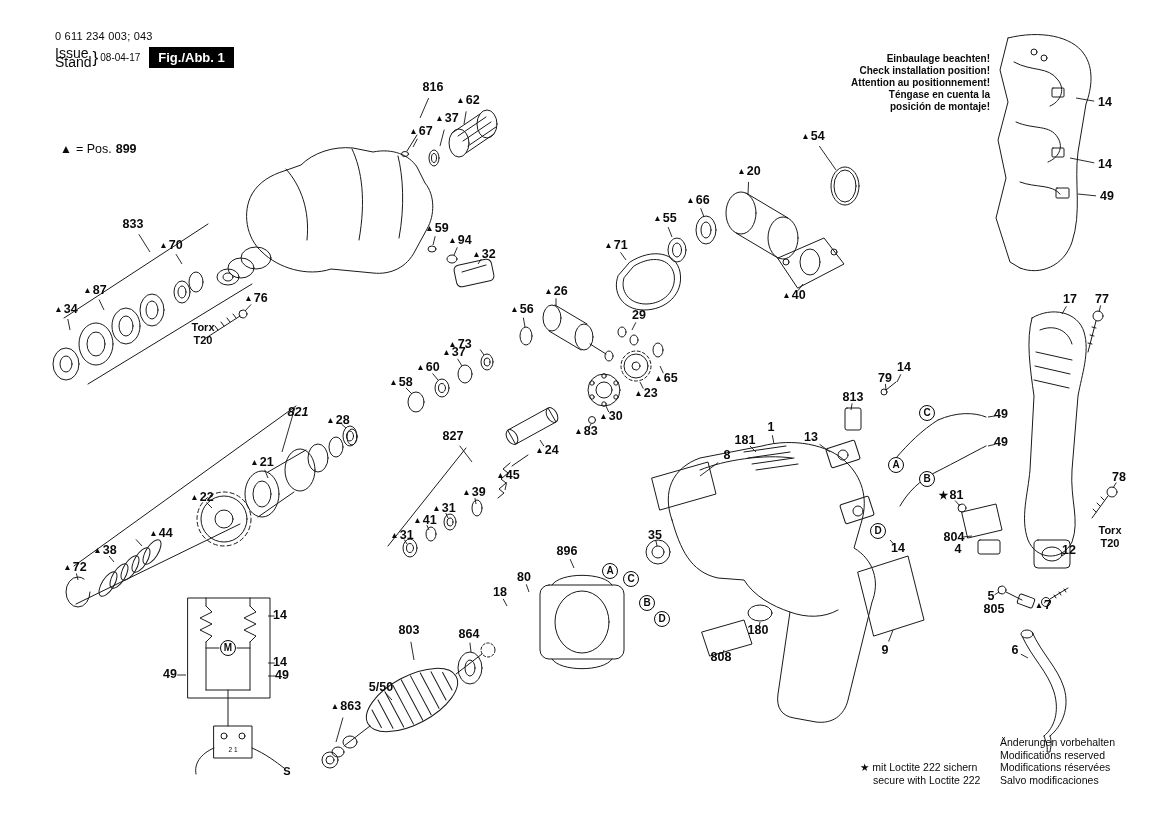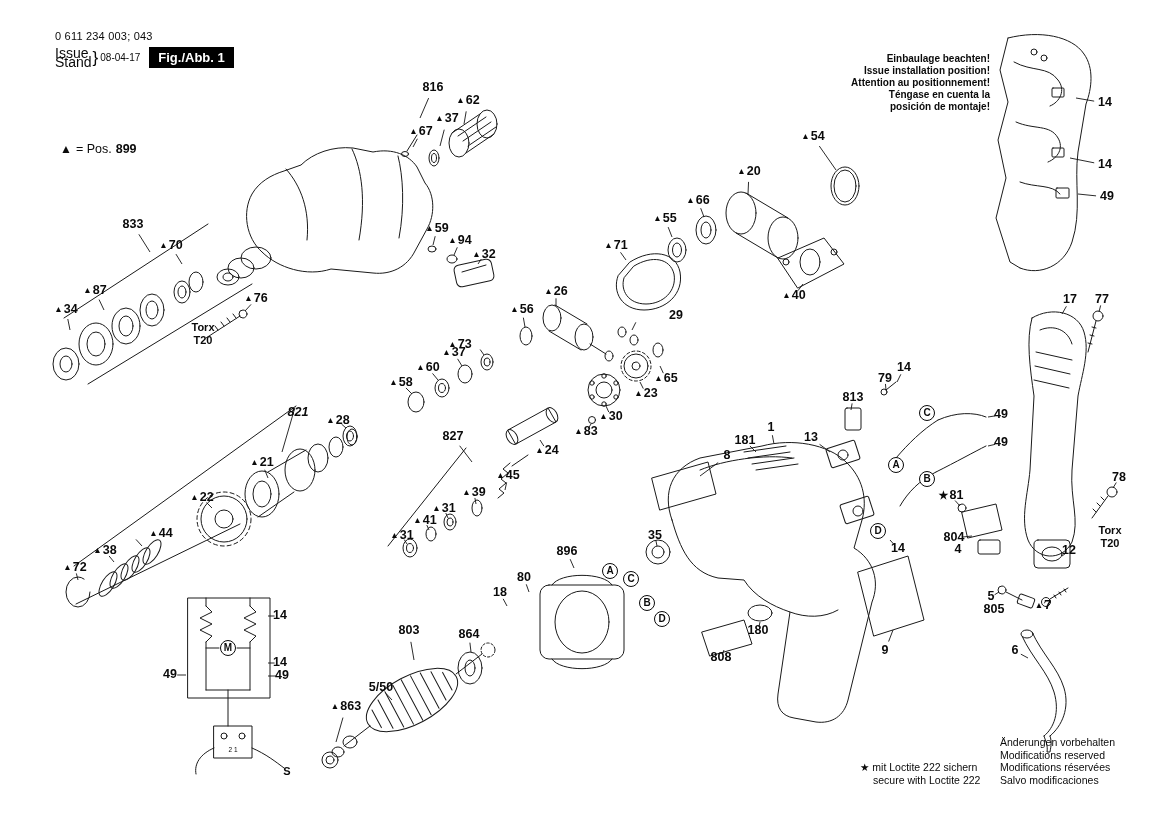--- a/index.html
+++ b/index.html
@@ -370,21 +370,21 @@
       <span class="figbox">Fig./Abb. 1</span>
     </div>
   </div>
 
   <div class="legend">
     <span class="lg-tri">▲</span><span>= Pos.</span><b>899</b>
   </div>
 
   <div class="note-install">
     <span>Einbaulage beachten!</span>
-    <span>Issue installation position!</span>
+    <span>Check installation position!</span>
     <span>Attention au positionnement!</span>
     <span>Téngase en cuenta la</span>
     <span>posición de montaje!</span>
   </div>
 
   <div class="note-mods">
     <span>Änderungen vorbehalten</span>
     <span>Modifications reserved</span>
     <span>Modifications réservées</span>
     <span>Salvo modificaciones</span>
@@ -413,21 +413,21 @@
       <div class="plabel" style="left: 256px; top: 299px;"><span class="mk tri">▲</span><span>76</span></div>
       <div class="plabel multi" style="left: 203px; top: 334px;"><span>Torx
 T20</span></div>
       <div class="plabel" style="left: 749px; top: 172px;"><span class="mk tri">▲</span><span>20</span></div>
       <div class="plabel" style="left: 813px; top: 137px;"><span class="mk tri">▲</span><span>54</span></div>
       <div class="plabel" style="left: 698px; top: 201px;"><span class="mk tri">▲</span><span>66</span></div>
       <div class="plabel" style="left: 665px; top: 219px;"><span class="mk tri">▲</span><span>55</span></div>
       <div class="plabel" style="left: 616px; top: 246px;"><span class="mk tri">▲</span><span>71</span></div>
       <div class="plabel" style="left: 556px; top: 292px;"><span class="mk tri">▲</span><span>26</span></div>
       <div class="plabel" style="left: 522px; top: 310px;"><span class="mk tri">▲</span><span>56</span></div>
-      <div class="plabel" style="left: 639px; top: 316px; margin-left: 37px;"><span>29</span></div>
+      <div class="plabel" style="left: 639px; top: 316px;"><span>29</span></div>
       <div class="plabel" style="left: 794px; top: 296px;"><span class="mk tri">▲</span><span>40</span></div>
       <div class="plabel" style="left: 460px; top: 345px;"><span class="mk tri">▲</span><span>73</span></div>
       <div class="plabel" style="left: 454px; top: 353px;"><span class="mk tri">▲</span><span>37</span></div>
       <div class="plabel" style="left: 428px; top: 368px;"><span class="mk tri">▲</span><span>60</span></div>
       <div class="plabel" style="left: 401px; top: 383px;"><span class="mk tri">▲</span><span>58</span></div>
       <div class="plabel" style="left: 298px; top: 413px; font-style: italic;"><span>821</span></div>
       <div class="plabel" style="left: 338px; top: 421px;"><span class="mk tri">▲</span><span>28</span></div>
       <div class="plabel" style="left: 453px; top: 437px;"><span>827</span></div>
       <div class="plabel" style="left: 547px; top: 451px;"><span class="mk tri">▲</span><span>24</span></div>
       <div class="plabel" style="left: 508px; top: 476px;"><span class="mk tri">▲</span><span>45</span></div>

